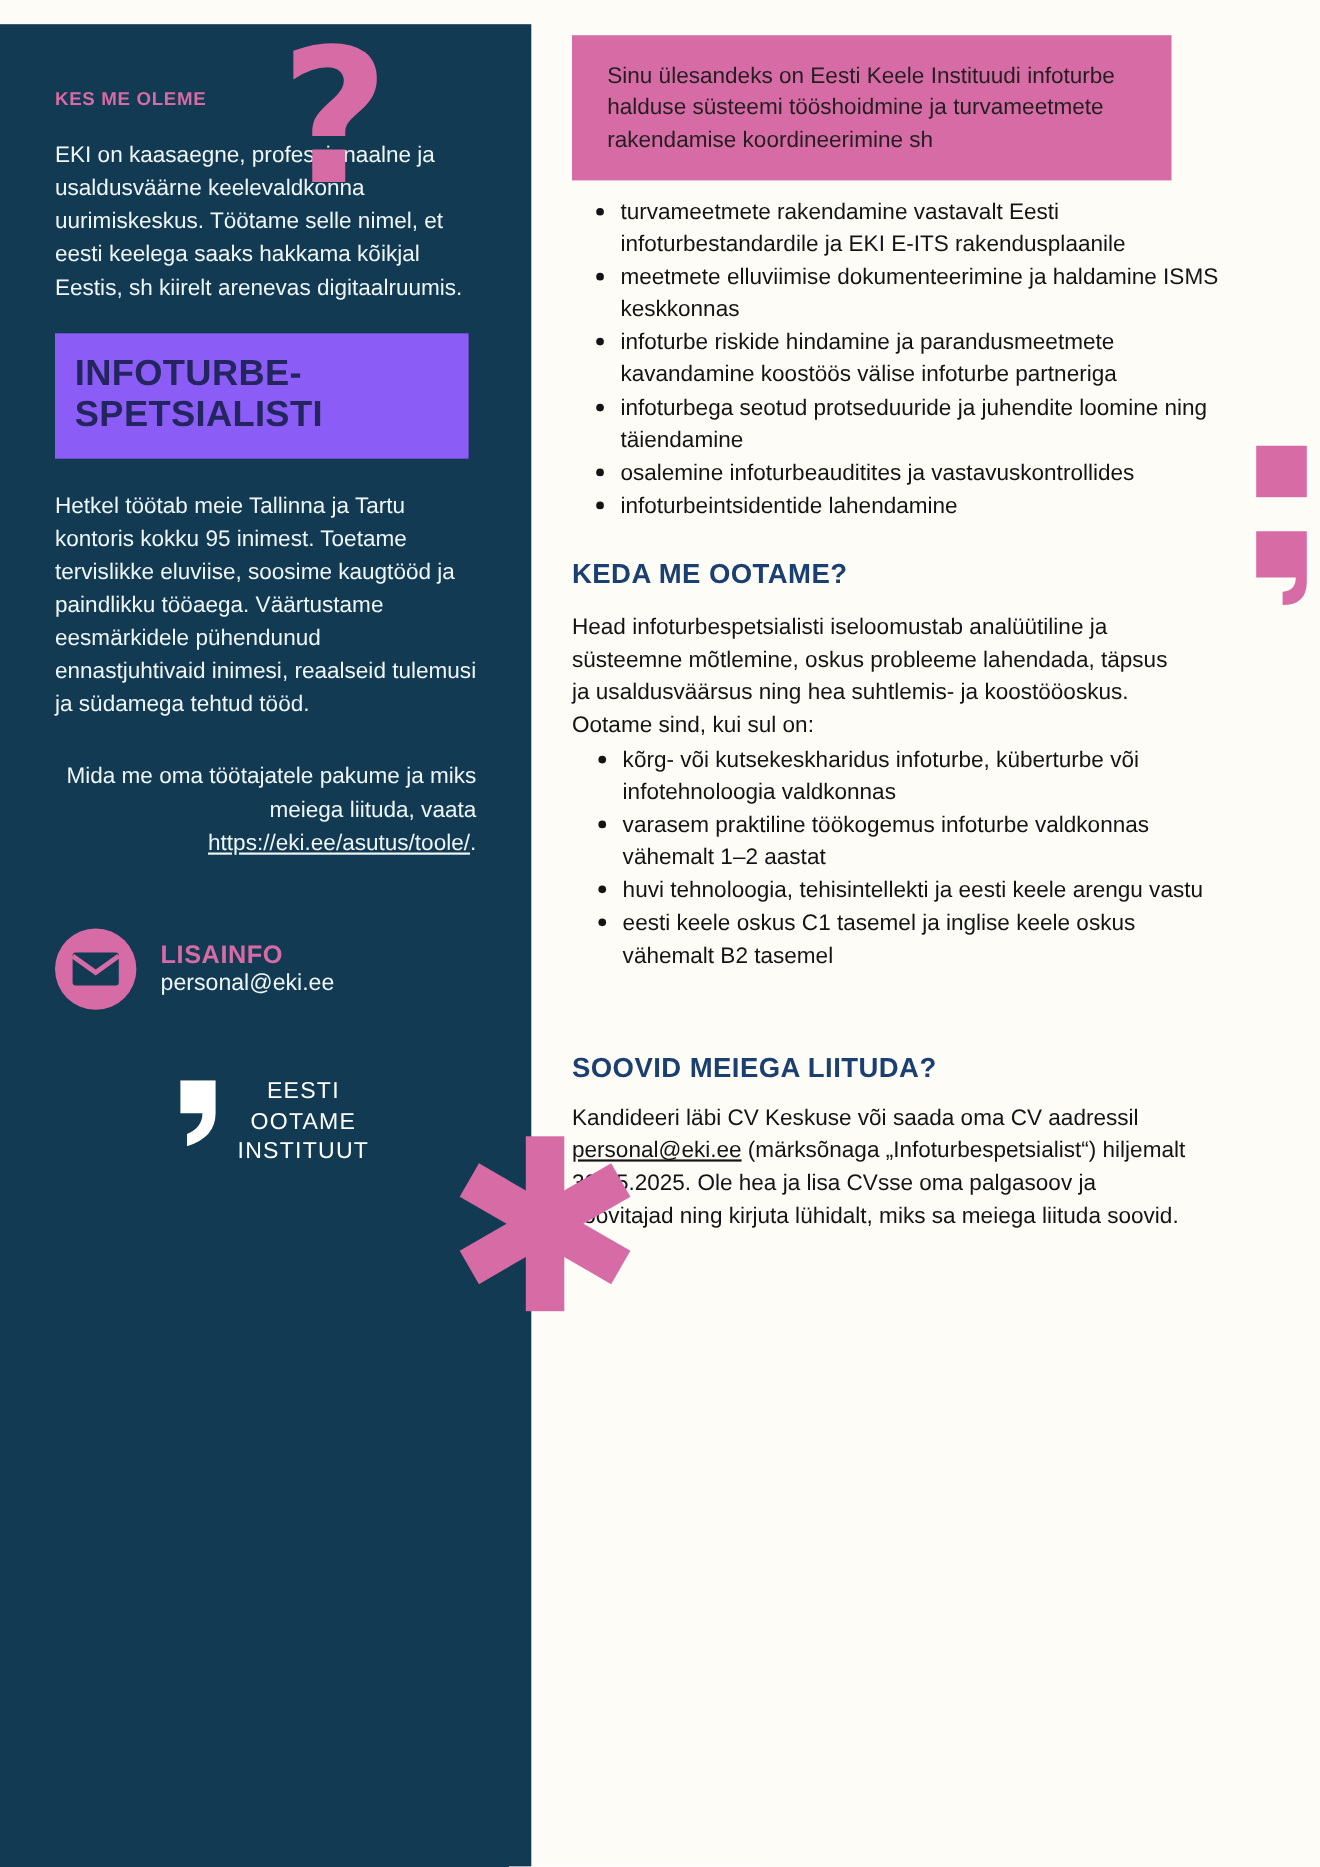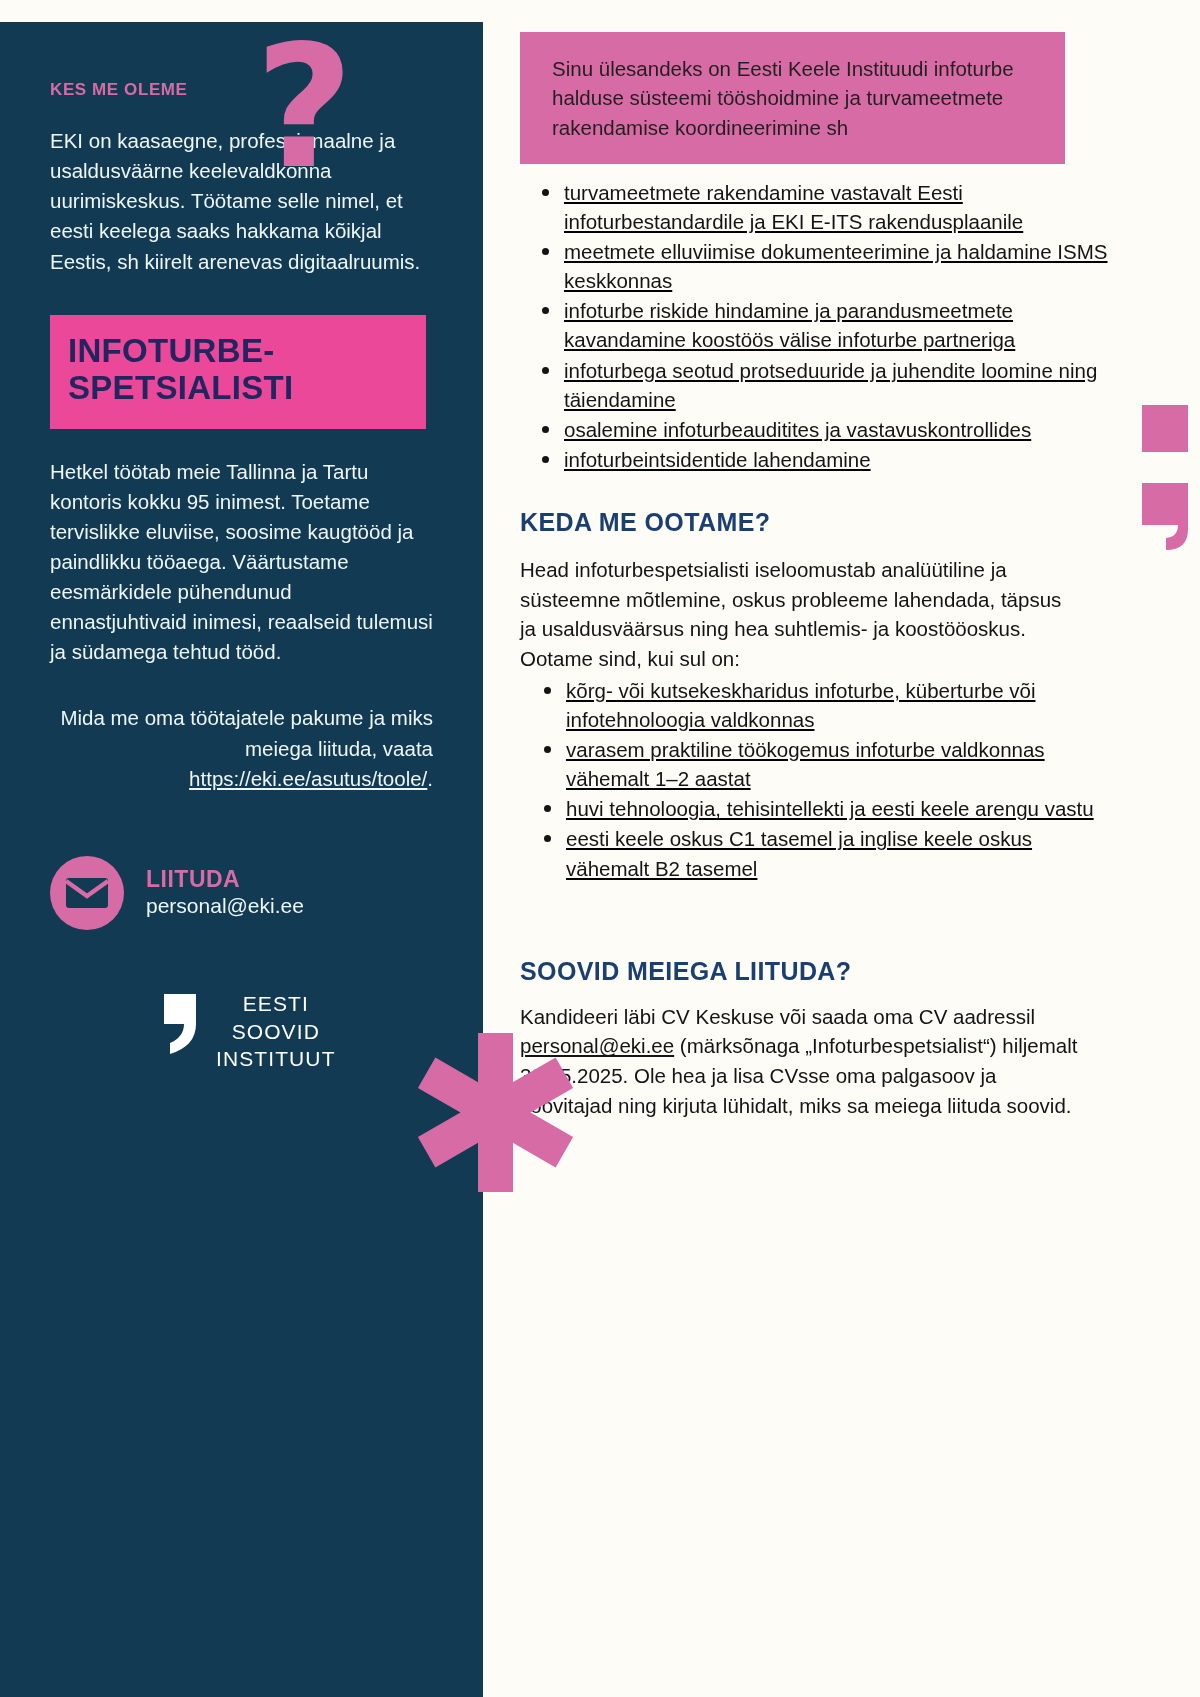--- a/index.html
+++ b/index.html
@@ -65,22 +65,22 @@
     font-size: 20.5px;
     line-height: 1.47;
     margin: 0;
   }
   .navy-text.p1 { margin-top: 26px; }
   .navy-text.p2 { margin-top: 30px; }
   .navy-text.p3 { margin-top: 28px; }
   .navy-text.p4 { margin-top: 36px; text-align: right; }
 
   .job-title-box {
-    background: #ec4899;
-    margin-top: 38px;
+    background: #8b5cf6;
+    margin-top: 26px;
     padding: 18px 18px 22px 18px;
     width: 376px;
     box-sizing: border-box;
   }
   .job-title-box .line {
     color: #23265e;
     font-size: 33px;
     font-weight: bold;
     line-height: 1.12;
     letter-spacing: 0.3px;
@@ -165,21 +165,20 @@
     margin: 0;
     color: #231f20;
     font-size: 20.5px;
     line-height: 1.43;
   }
 
   ul.task-list, ul.req-list {
     margin: 14px 0 0 0;
     padding-left: 44px;
     list-style: none;
-    text-decoration: underline;
   }
   ul.task-list li, ul.req-list li {
     position: relative;
     color: #141414;
     font-size: 20.5px;
     line-height: 1.42;
     margin-bottom: 1px;
   }
   ul.task-list li::before, ul.req-list li::before {
     content: "";
@@ -268,34 +267,34 @@
       <p class="navy-text p4 link-line"><span>Mida me oma töötajatele pakume ja miks meiega liituda, vaata </span><a href="#">https://eki.ee/asutus/toole/</a><span>.</span></p>
 
       <div class="lisainfo">
         <div class="mail-circle">
           <svg width="44" height="32" viewBox="0 0 44 32" xmlns="http://www.w3.org/2000/svg">
             <rect x="1" y="1" width="42" height="30" rx="3" fill="#123a52"></rect>
             <path d="M1 4 L22 19 L43 4" fill="none" stroke="#d76ba5" stroke-width="4.5"></path>
           </svg>
         </div>
         <div class="lisainfo-text">
-          <div class="label">LIITUDA</div>
+          <div class="label">LISAINFO</div>
           <div class="mail">personal@eki.ee</div>
         </div>
       </div>
 
       <div class="logo">
         <div class="logo-mark">
           <svg width="36" height="60" viewBox="0 0 36 60" xmlns="http://www.w3.org/2000/svg">
             <path d="M2,0 h32 v30 q0,22 -26,30 v-11 q14,-6 14,-19 h-20 z" fill="#ffffff"></path>
           </svg>
         </div>
         <div class="logo-words">
           <div>EESTI</div>
-          <div>SOOVID</div>
+          <div>OOTAME</div>
           <div>INSTITUUT</div>
         </div>
       </div>
     </div>
   </div>
 
   <div class="asterisk-deco">
     <svg width="175" height="175" viewBox="0 0 175 175" xmlns="http://www.w3.org/2000/svg">
       <g fill="#d76ba5">
         <rect x="70" y="8" width="35" height="159"></rect>

